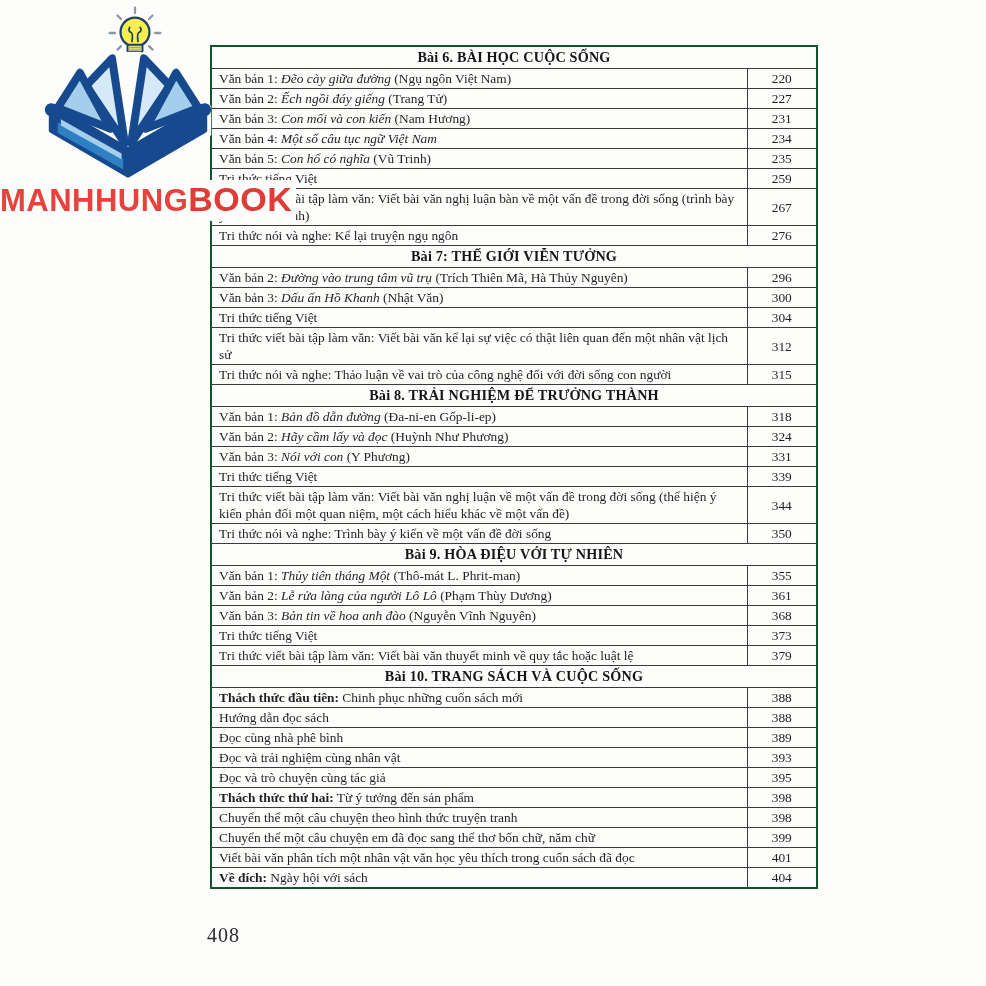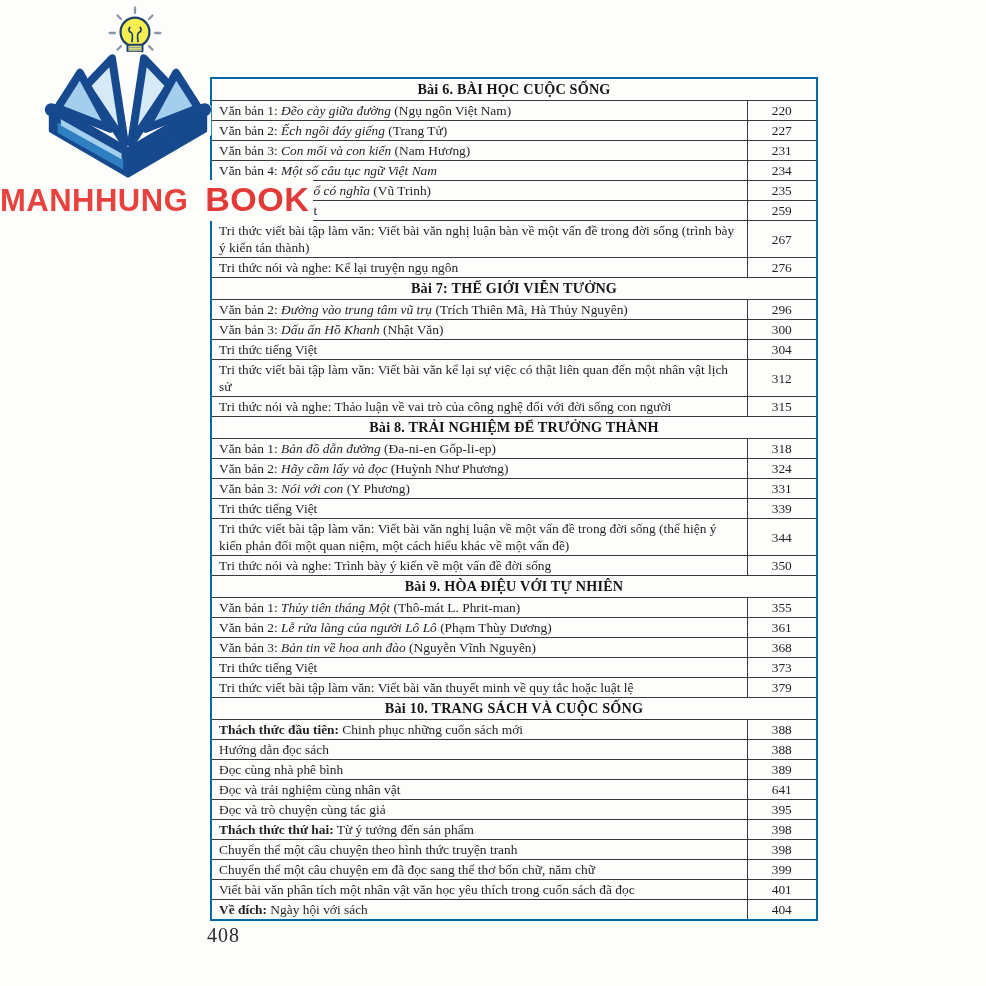--- a/index.html
+++ b/index.html
@@ -9,21 +9,21 @@
     background:#fdfdfc;
     font-family:"Liberation Serif","DejaVu Serif",serif;
   }
 
   
   table.toc{
     position:absolute;left:210px;top:45px;width:606px;
     border-collapse:collapse;table-layout:fixed;
     background:#fdfdfc;
   }
-  table.toc{border:2px solid #0369a1;margin-top:32px;}
+  table.toc{border:2px solid #14532d;}
   table.toc td{
     border:1px solid #3a3a3a;
     padding:1px 7px;
     font-size:13.4px;line-height:17px;color:#1f1f1f;
     vertical-align:middle;
     overflow:hidden;
   }
   col.col-entry{width:536px;}
   col.col-page{width:70px;}
   tr.section-row td{
@@ -43,21 +43,20 @@
   
   .watermark{position:absolute;left:0;top:0;width:260px;height:225px;z-index:5;}
   .wm-bulb{position:absolute;left:100px;top:2px;width:70px;height:62px;}
   .wm-book{position:absolute;left:38px;top:52px;width:180px;height:132px;}
   .brand{
     position:absolute;left:0px;top:180px;
     display:flex;align-items:baseline;
     background:#fdfdfc;padding:0 4px 2px 0;
     font-family:"Liberation Sans","DejaVu Sans",sans-serif;
     white-space:nowrap;
-    gap:17px;
   }
   .brand-reg{font-size:31px;font-weight:700;letter-spacing:.5px;color:#e8423e;}
   .brand-bold{font-size:34px;font-weight:700;letter-spacing:.5px;color:#e23a36;}
 </style>
 </head>
 <body>
 
 <div class="page">
 
   <table class="toc">
@@ -184,21 +183,21 @@
         <tr>
           <td class="c-entry">Hướng dẫn đọc sách</td>
           <td class="c-page">388</td>
         </tr>
         <tr>
           <td class="c-entry">Đọc cùng nhà phê bình</td>
           <td class="c-page">389</td>
         </tr>
         <tr>
           <td class="c-entry">Đọc và trải nghiệm cùng nhân vật</td>
-          <td class="c-page">641</td>
+          <td class="c-page">393</td>
         </tr>
         <tr>
           <td class="c-entry">Đọc và trò chuyện cùng tác giả</td>
           <td class="c-page">395</td>
         </tr>
         <tr>
           <td class="c-entry"><b>Thách thức thứ hai:</b> Từ ý tưởng đến sản phẩm</td>
           <td class="c-page">398</td>
         </tr>
         <tr>

